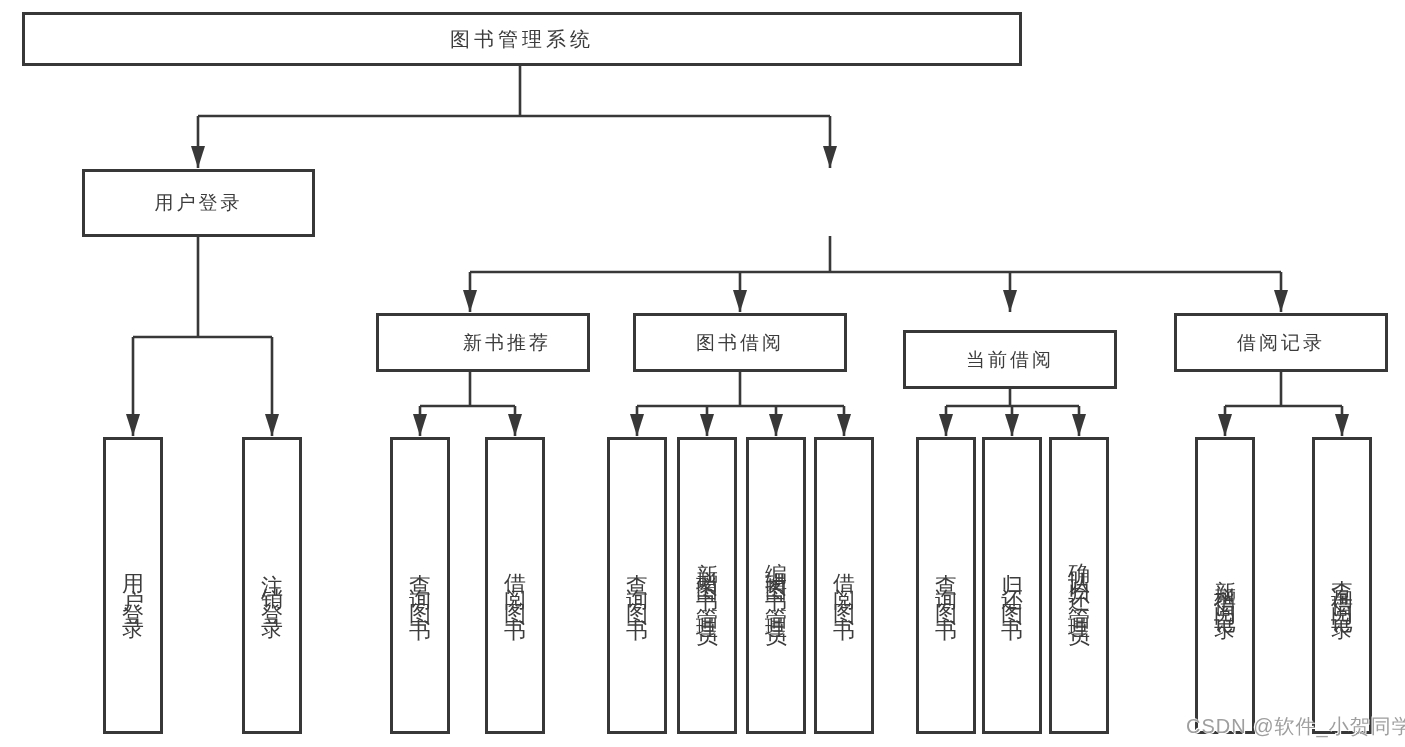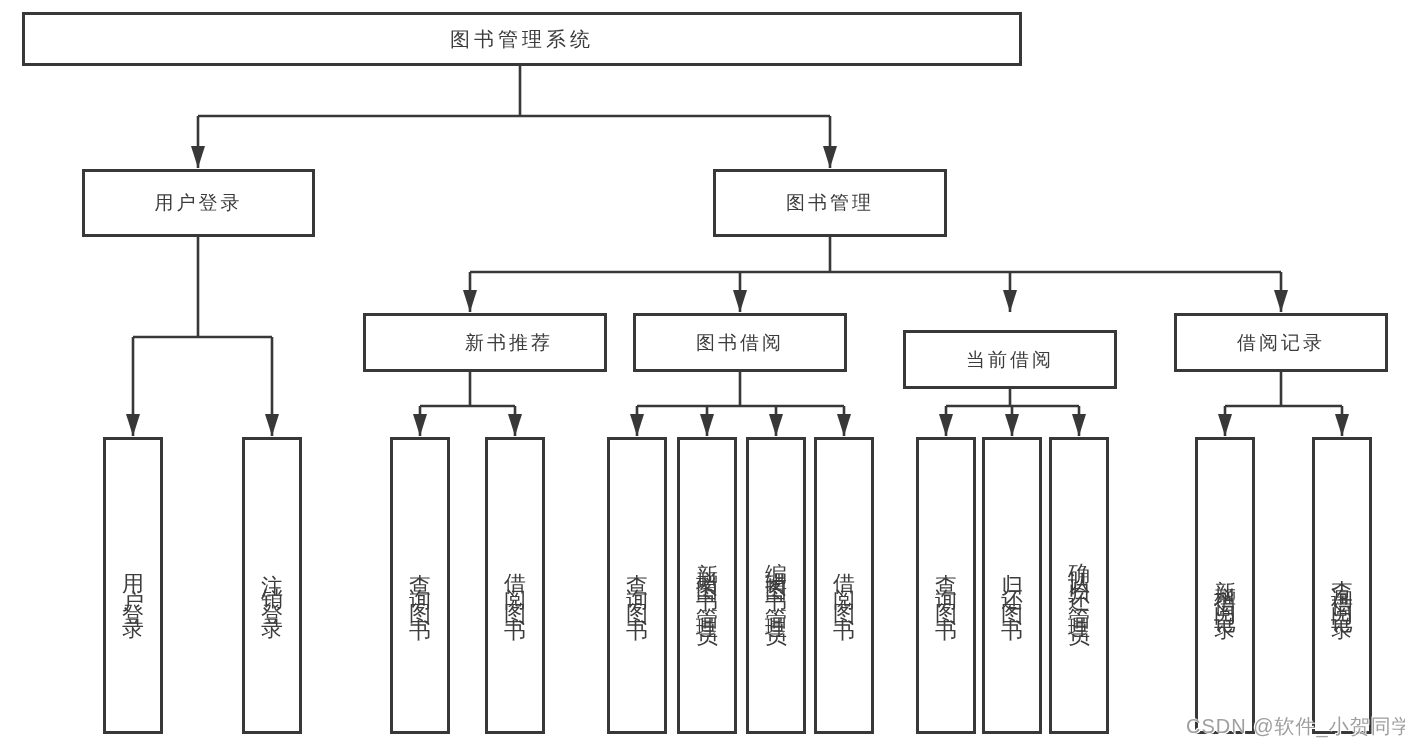--- a/index.html
+++ b/index.html
@@ -109,25 +109,22 @@
     <line x1="1342" y1="406" x2="1342" y2="436" marker-end="url(#arw)"></line>
   </svg>
 
   <div class="box root" style="left:22px; top:12px; width:1000px; height:54px;">
     <span>图书管理系统</span>
   </div>
 
   <div class="box hdr" style="left:82px; top:169px; width:233px; height:68px;">
     <span>用户登录</span>
   </div>
-  <div class="box hdr" style="left:713px; top:169px; width:234px; height:68px;">
-    <span>图书管理</span>
-  </div>
 
-  <div class="box hdr" style="left:363px; top:313px; width:244px; height:59px;padding-left:48px;">
+  <div class="box hdr" style="left:376px; top:313px; width:214px; height:59px;padding-left:48px;">
     <span>新书推荐</span>
   </div>
   <div class="box hdr" style="left:633px; top:313px; width:214px; height:59px;">
     <span>图书借阅</span>
   </div>
   <div class="box hdr" style="left:903px; top:313px; width:214px; height:59px;margin-top:17px;">
     <span>当前借阅</span>
   </div>
   <div class="box hdr" style="left:1174px; top:313px; width:214px; height:59px;">
     <span>借阅记录</span>

